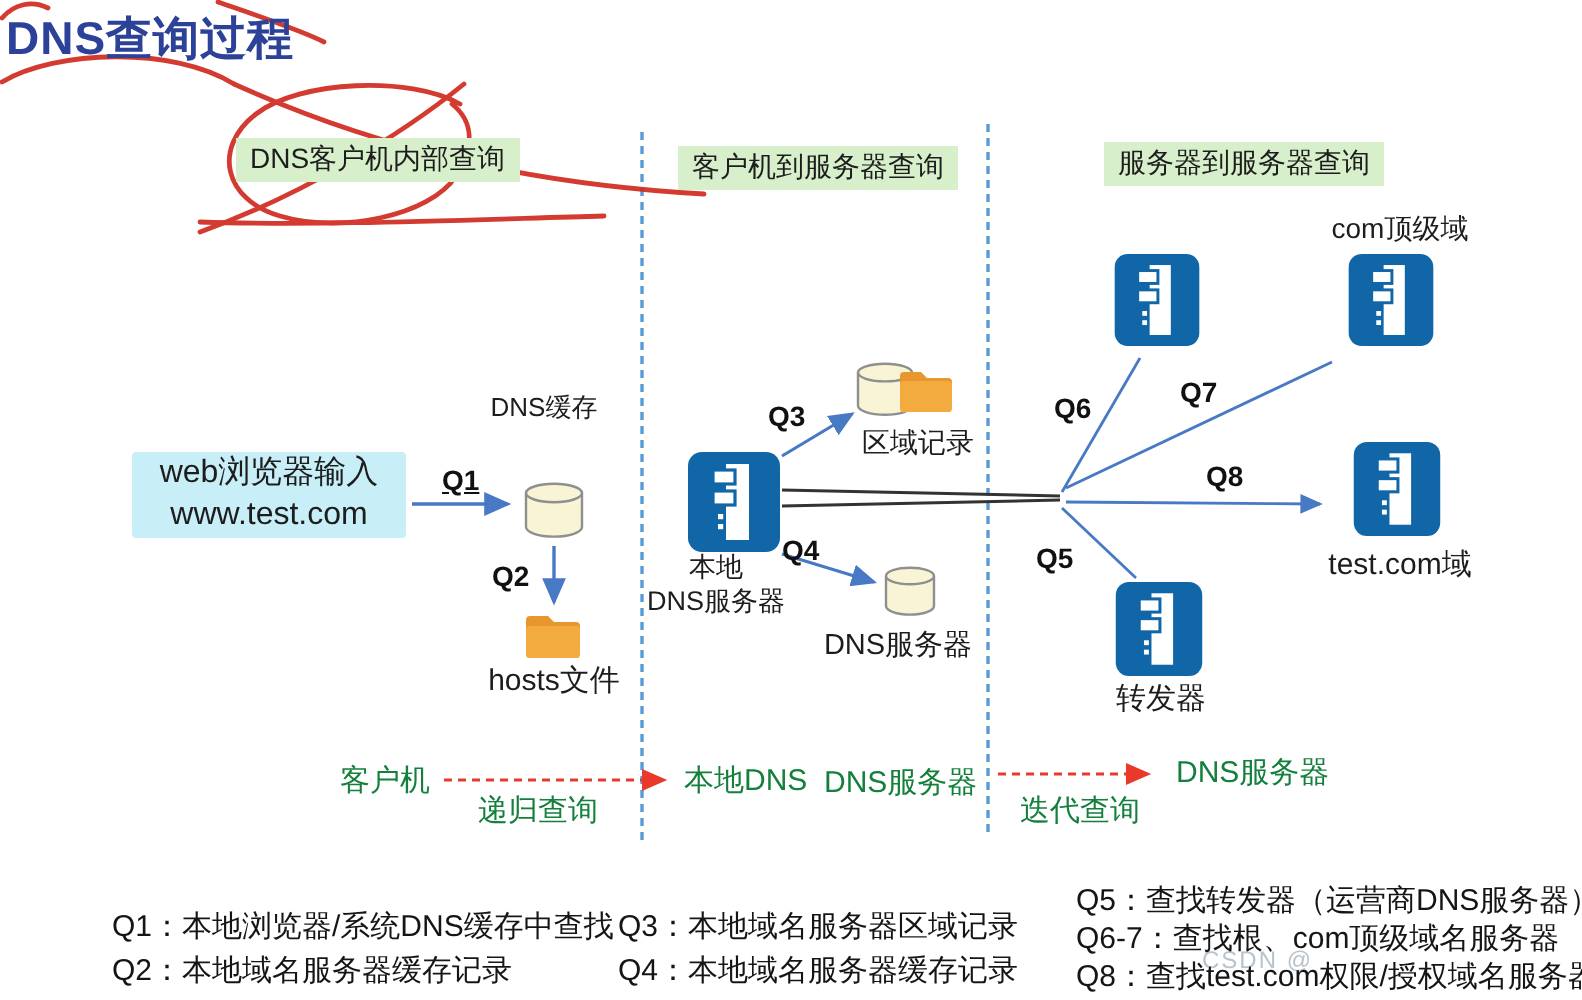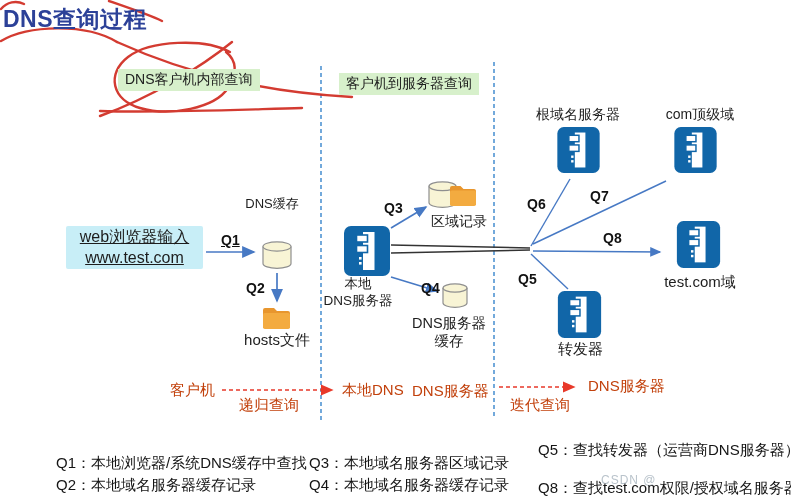--- a/index.html
+++ b/index.html
@@ -10,25 +10,25 @@
   .abs{position:absolute;}
   .overlay{position:absolute;left:0;top:0;z-index:1;pointer-events:none;}
   .lbl{position:absolute;z-index:3;white-space:nowrap;}
   .ctr{text-align:center;white-space:normal;}
   .page-title{font-size:23px;font-weight:700;color:#2c4198;letter-spacing:.5px;}
   .sec-hdr{background:#d7f0cb;padding:2px 7px;font-size:14px;color:#1d1d1d;z-index:2;}
   .qlbl{font-size:14px;font-weight:700;color:#111;}
   .red-txt{color:#e03226;}
   .box-cyan{
     background:#c8eef7;border-radius:2px;display:flex;flex-direction:column;
-    justify-content:center;align-items:center;font-size:16px;line-height:1.3;z-index:2;text-decoration:underline;
+    justify-content:center;align-items:center;font-size:16px;line-height:1.3;z-index:2;
   }
   .icon{position:absolute;z-index:2;line-height:0;}
   .legend-line{font-size:15px;color:#151515;z-index:3;}
-  .axis-txt{font-size:15px;color:#c2410c;}
+  .axis-txt{font-size:15px;color:#15803d;}
   .watermark{font-size:12px;color:#b9c3cb;z-index:2;letter-spacing:1px;}
 </style>
 </head>
 <body>
 
 <div id="canvas">
 
   <svg class="overlay" width="791" height="500" viewBox="0 0 791 500">
     <defs>
       <marker id="ab" markerWidth="9" markerHeight="8" refX="7" refY="3.5" orient="auto">
@@ -67,20 +67,21 @@
       <path d="M 230 52 C 205 38, 150 40, 128 57 C 106 74, 112 100, 140 108 C 170 117, 215 108, 228 88 C 238 72, 236 60, 226 52"></path>
       <path d="M 232 42 C 200 68, 150 98, 100 116"></path>
       <path d="M 100 111 C 160 113, 230 110, 302 108"></path>
     </g>
   </svg>
 
   <div class="lbl page-title" style="left:3px;top:4px;">DNS查询过程</div>
 
   <div class="lbl sec-hdr" style="left:118px;top:69px;">DNS客户机内部查询</div>
   <div class="lbl sec-hdr" style="left:339px;top:73px;">客户机到服务器查询</div>
+  <div class="lbl sec-hdr" style="left:552px;top:71px;">服务器到服务器查询</div>
 
   <div class="abs box-cyan" style="left:66px;top:226px;width:137px;height:43px;">
     <span>web浏览器输入</span>
     <span>www.test.com</span>
   </div>
 
   <div class="lbl ctr" style="left:232px;top:195px;width:80px;font-size:13px;">DNS缓存</div>
 
   <span class="icon" style="left:261px;top:241px;">
     <svg width="32" height="29" viewBox="0 0 32 29">
@@ -130,27 +131,25 @@
   <div class="lbl ctr" style="left:423px;top:213px;width:72px;font-size:14px;">区域记录</div>
 
   <span class="icon" style="left:441px;top:283px;">
     <svg width="28" height="26" viewBox="0 0 28 26">
       <path d="M2 5 v15 a12 4.3 0 0 0 24 0 v-15" fill="#f8f4d5" stroke="#8f8f8f" stroke-width="1.2"></path>
       <ellipse cx="14" cy="5" rx="12" ry="4.1" fill="#f8f4d5" stroke="#8f8f8f" stroke-width="1.2"></ellipse>
     </svg>
   </span>
   <div class="lbl ctr" style="left:405px;top:314px;width:88px;font-size:14.5px;line-height:1.25;">
     <div>DNS服务器</div>
-    <div>缓存</div>
   </div>
 
   <div class="lbl qlbl" style="left:384px;top:200px;">Q3</div>
-  <div class="lbl qlbl" style="left:391px;top:280px;margin-left:30px;">Q4</div>
-
-  <div class="lbl ctr" style="left:522px;top:106px;width:112px;font-size:14px;">根域名服务器</div>
+  <div class="lbl qlbl" style="left:391px;top:267px;">Q4</div>
+
   <span class="icon" style="left:556px;top:127px;">
     <svg width="45" height="46" viewBox="0 0 46 50">
       <rect x="0" y="0" width="46" height="50" rx="7" fill="#1166a8"></rect>
       <rect x="19" y="6" width="11.5" height="38" fill="#fff"></rect>
       <rect x="12.5" y="9" width="11" height="7" fill="#fff" stroke="#1166a8" stroke-width="1.6"></rect>
       <rect x="12.5" y="19.5" width="11" height="7" fill="#fff" stroke="#1166a8" stroke-width="1.6"></rect>
       <rect x="15" y="31" width="2.6" height="2.6" fill="#fff"></rect>
       <rect x="15" y="36" width="2.6" height="2.6" fill="#fff"></rect>
     </svg>
   </span>
@@ -203,15 +202,16 @@
   <div class="lbl axis-txt red-txt" style="left:510px;top:396px;">迭代查询</div>
   <div class="lbl axis-txt" style="left:588px;top:377px;">DNS服务器</div>
 
   <div class="lbl watermark" style="left:601px;top:473px;">CSDN @</div>
 
   <div class="lbl legend-line" style="left:56px;top:454px;">Q1：本地浏览器/系统DNS缓存中查找</div>
   <div class="lbl legend-line" style="left:56px;top:476px;">Q2：本地域名服务器缓存记录</div>
   <div class="lbl legend-line" style="left:309px;top:454px;">Q3：本地域名服务器区域记录</div>
   <div class="lbl legend-line" style="left:309px;top:476px;">Q4：本地域名服务器缓存记录</div>
   <div class="lbl legend-line" style="left:538px;top:441px;">Q5：查找转发器（运营商DNS服务器）</div>
+  <div class="lbl legend-line" style="left:538px;top:460px;">Q6-7：查找根、com顶级域名服务器</div>
   <div class="lbl legend-line" style="left:538px;top:479px;">Q8：查找test.com权限/授权域名服务器</div>
 
 </div>
 
 </body></html>

